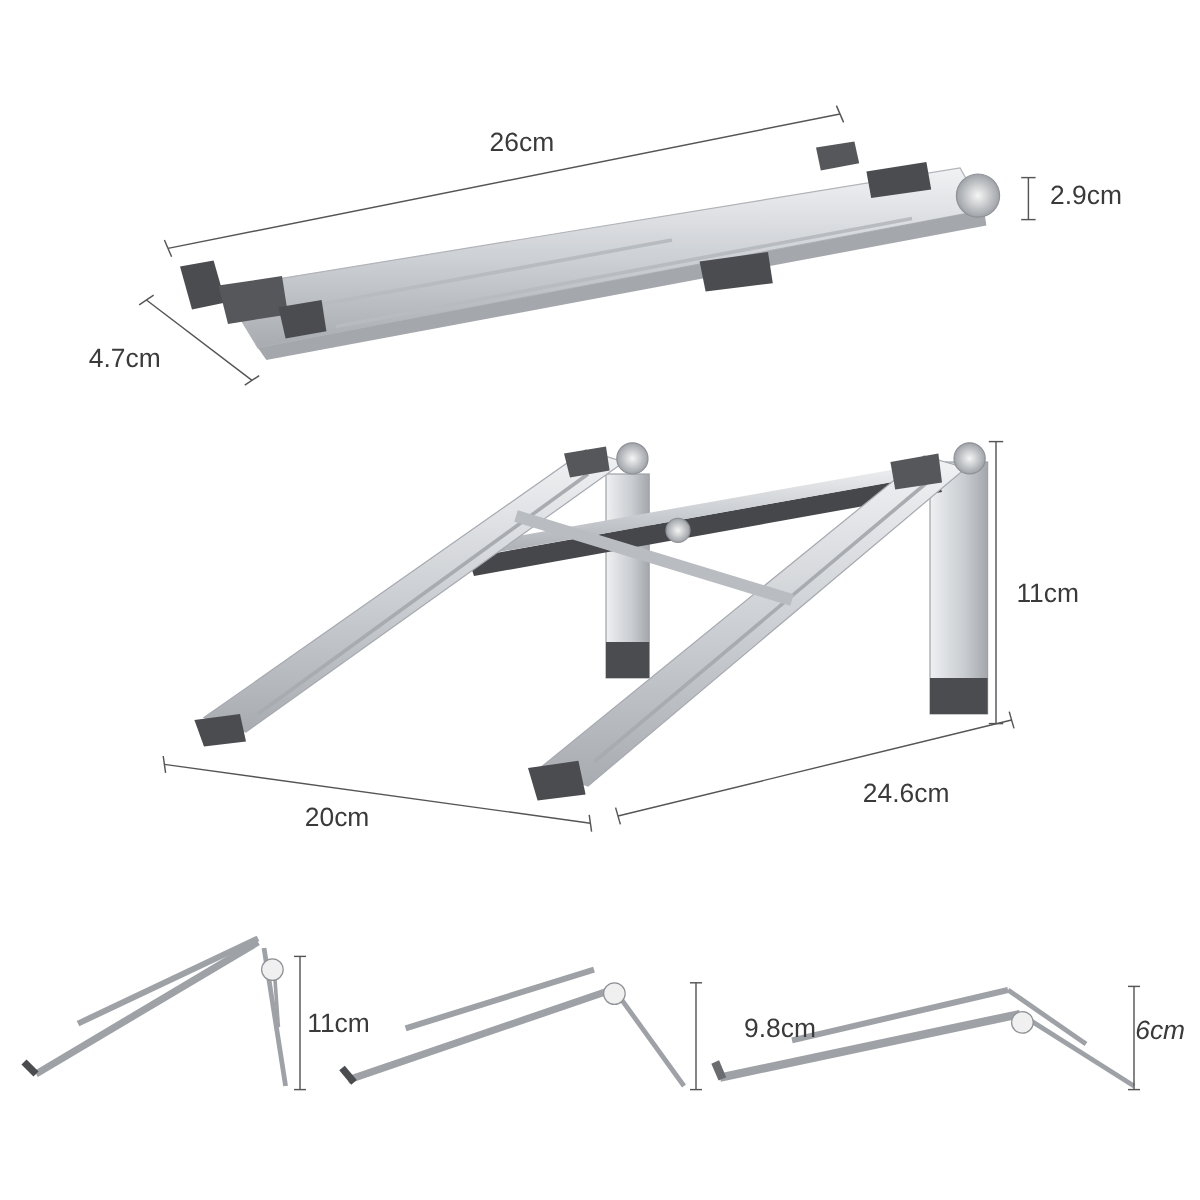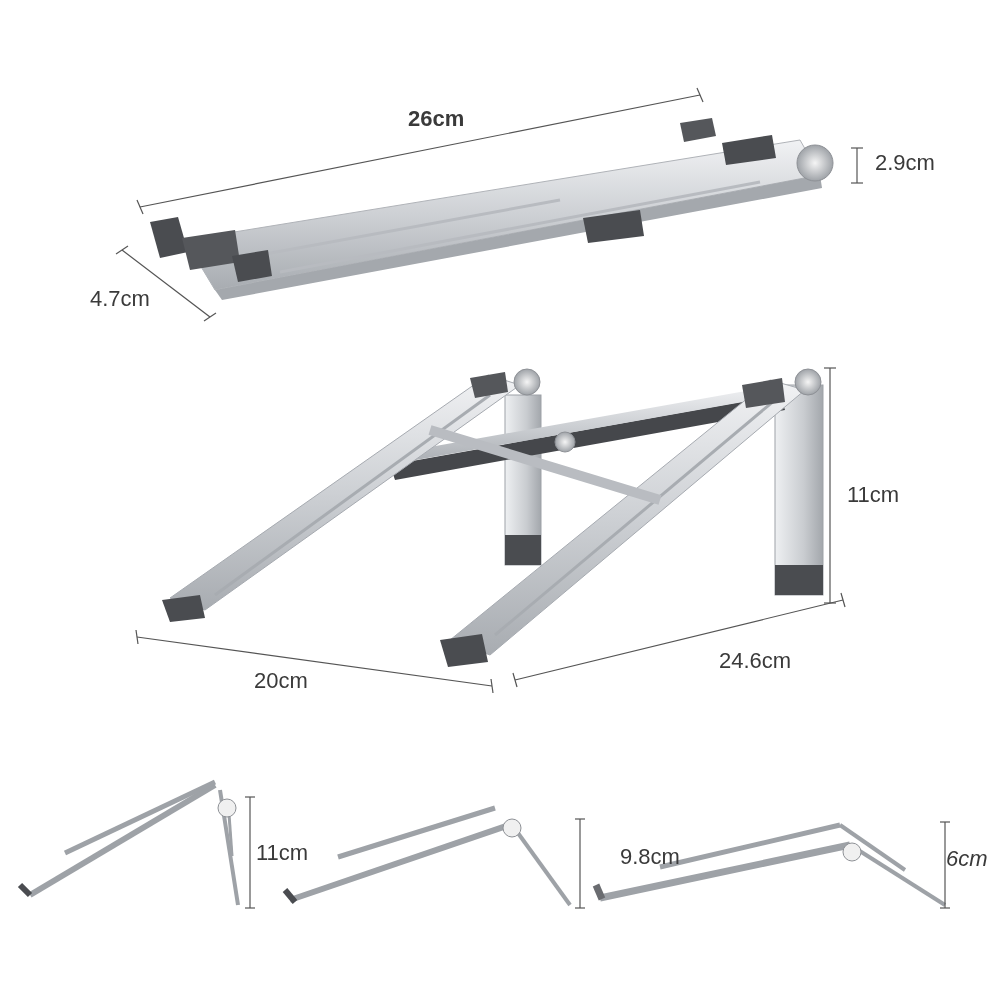--- a/index.html
+++ b/index.html
@@ -126,22 +126,22 @@
     <line x1="245" y1="908" x2="255" y2="908"></line>
     <line x1="580" y1="819" x2="580" y2="908"></line>
     <line x1="575" y1="819" x2="585" y2="819"></line>
     <line x1="575" y1="908" x2="585" y2="908"></line>
     <line x1="945" y1="822" x2="945" y2="908"></line>
     <line x1="940" y1="822" x2="950" y2="822"></line>
     <line x1="940" y1="908" x2="950" y2="908"></line>
   </g>
 </svg>
 
-<div class="lbl" style="left:408px;top:106px;font-weight:bold;">26cm</div>
-<div class="lbl" style="left:90px;top:286px;text-align:center;">4.7cm</div>
+<div class="lbl" style="left:408px;top:106px;">26cm</div>
+<div class="lbl" style="left:74px;top:286px;text-align:center;">4.7cm</div>
 <div class="lbl" style="left:875px;top:150px;">2.9cm</div>
 
 <div class="lbl" style="left:847px;top:482px;">11cm</div>
 <div class="lbl" style="left:254px;top:668px;">20cm</div>
 <div class="lbl" style="left:719px;top:648px;">24.6cm</div>
 
 <div class="lbl" style="left:256px;top:840px;">11cm</div>
 <div class="lbl" style="left:580px;top:844px;margin-left:40px;">9.8cm</div>
 <div class="lbl" style="left:946px;top:846px;font-style:italic;">6cm</div>
 

